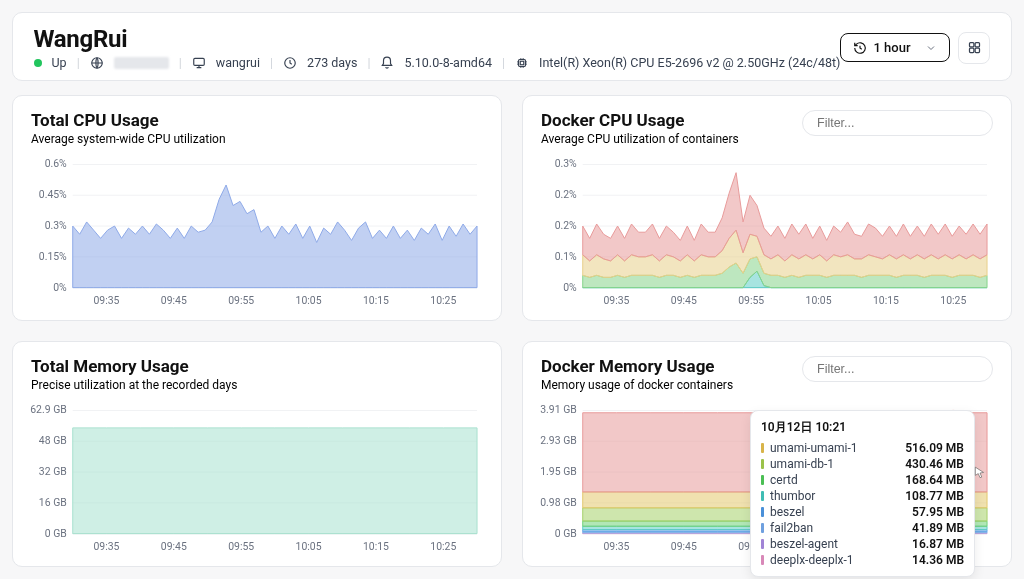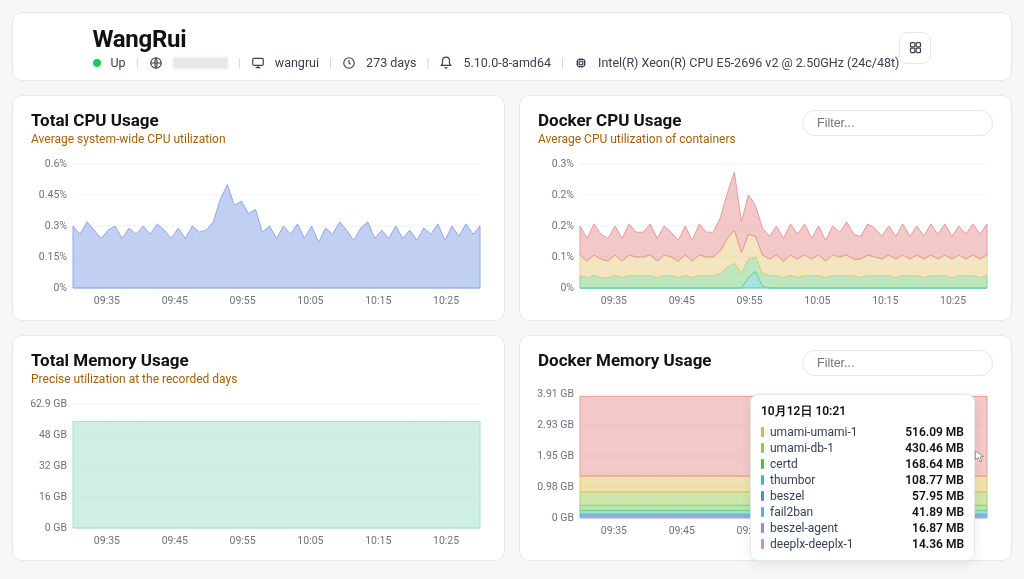--- a/index.html
+++ b/index.html
@@ -42,27 +42,27 @@
   .grid-btn {
     border: 1px solid #e5e7eb;
     border-radius: 8px;
     width: 32px; height: 32px;
     display:flex; align-items:center; justify-content:center;
   }
   
   .grid {
     display: grid;
     grid-template-columns: 1fr 1fr;
-    gap: 14px;
+    gap: 20px;
     margin-top: 14px;
   }
   .panel { padding: 14px 18px 12px 18px; position:relative; }
   .panel-head { display:flex; justify-content:space-between; align-items:flex-start; }
   .panel-title { font-size: 17px; font-weight: 700; margin-bottom: 2px; }
-  .panel-sub { font-size: 12px; color: #a16207; }
+  .panel-sub { font-size: 12px; color: #000000; }
   .filter {
     border: 1px solid #e5e7eb;
     border-radius: 16px;
     padding: 5px 14px;
     font-size: 12.5px; color: #6b7280;
     min-width: 110px;
     background:#fff;
   }
   .chart-area {
     position: relative;
@@ -142,20 +142,33 @@
         <svg width="14" height="14" viewBox="0 0 24 24" fill="none" stroke="#374151" stroke-width="2">
             <rect x="6" y="6" width="12" height="12" rx="2"></rect>
             <rect x="9" y="9" width="6" height="6"></rect>
             <path d="M4 10h2M4 14h2M18 10h2M18 14h2M10 4v2M14 4v2M10 18v2M14 18v2"></path>
           </svg>
       </span>
       <span>Intel(R) Xeon(R) CPU E5-2696 v2 @ 2.50GHz (24c/48t)</span>
     </div>
   </div>
   <div class="header-right">
+    <div class="time-select">
+      <span style="display:flex;align-items:center;gap:6px;">
+        <svg width="14" height="14" viewBox="0 0 24 24" fill="none" stroke="#111" stroke-width="2">
+            <path d="M3 12a9 9 0 1 0 3-6.7L3 8"></path>
+            <path d="M3 3v5h5"></path>
+            <path d="M12 8v4l3 2"></path>
+          </svg>
+        <span>1 hour</span>
+      </span>
+      <svg width="12" height="12" viewBox="0 0 24 24" fill="none" stroke="#6b7280" stroke-width="2">
+          <path d="M6 9l6 6 6-6"></path>
+        </svg>
+    </div>
     <div class="grid-btn">
       <svg width="15" height="15" viewBox="0 0 24 24" fill="none" stroke="#374151" stroke-width="2">
           <rect x="4" y="4" width="7" height="7" rx="1.5"></rect>
           <rect x="13" y="4" width="7" height="7" rx="1.5"></rect>
           <rect x="4" y="13" width="7" height="7" rx="1.5"></rect>
           <rect x="13" y="13" width="7" height="7" rx="1.5"></rect>
         </svg>
     </div>
   </div>
 </div>
@@ -247,20 +260,21 @@
           <text x="347.25" y="146" class="xlabel">10:15</text>
           <text x="415.0833333333333" y="146" class="xlabel">10:25</text>
           <path d="M 42 130 L 42 23.545310015898245 L 75.91666666666666 23.545310015898245 L 109.83333333333333 23.545310015898245 L 143.75 23.545310015898245 L 177.66666666666666 23.545310015898245 L 211.58333333333334 23.545310015898245 L 245.5 23.545310015898245 L 279.4166666666667 23.545310015898245 L 313.3333333333333 23.545310015898245 L 347.25 23.545310015898245 L 381.1666666666667 23.545310015898245 L 415.0833333333333 23.545310015898245 L 449 23.545310015898245 L 449 130 L 415.0833333333333 130 L 381.1666666666667 130 L 347.25 130 L 313.3333333333333 130 L 279.4166666666667 130 L 245.5 130 L 211.58333333333334 130 L 177.66666666666666 130 L 143.75 130 L 109.83333333333333 130 L 75.91666666666666 130 L 42 130 Z" fill="#a8e1cf" fill-opacity="0.55" stroke="#a8e1cf" stroke-width="1"></path>
         </svg></div>
   </div>
 
   <div class="card panel">
     <div class="panel-head">
       <div>
         <div class="panel-title">Docker Memory Usage</div>
+        <div class="panel-sub">Memory usage of docker containers</div>
       </div>
       <input class="filter" placeholder="Filter..." style="">
     </div>
     <div class="chart-area"><svg class="chart" viewBox="0 0 455 150">
           <line x1="42" x2="449" y1="130" y2="130" class="bottomline"></line>
           <text x="36" y="133" class="ylabel">0 GB</text>
           <line x1="42" x2="449" y1="99" y2="99" class="gridline"></line>
           <text x="36" y="102" class="ylabel">0.98 GB</text>
           <line x1="42" x2="449" y1="68" y2="68" class="gridline"></line>
           <text x="36" y="71" class="ylabel">1.95 GB</text>

